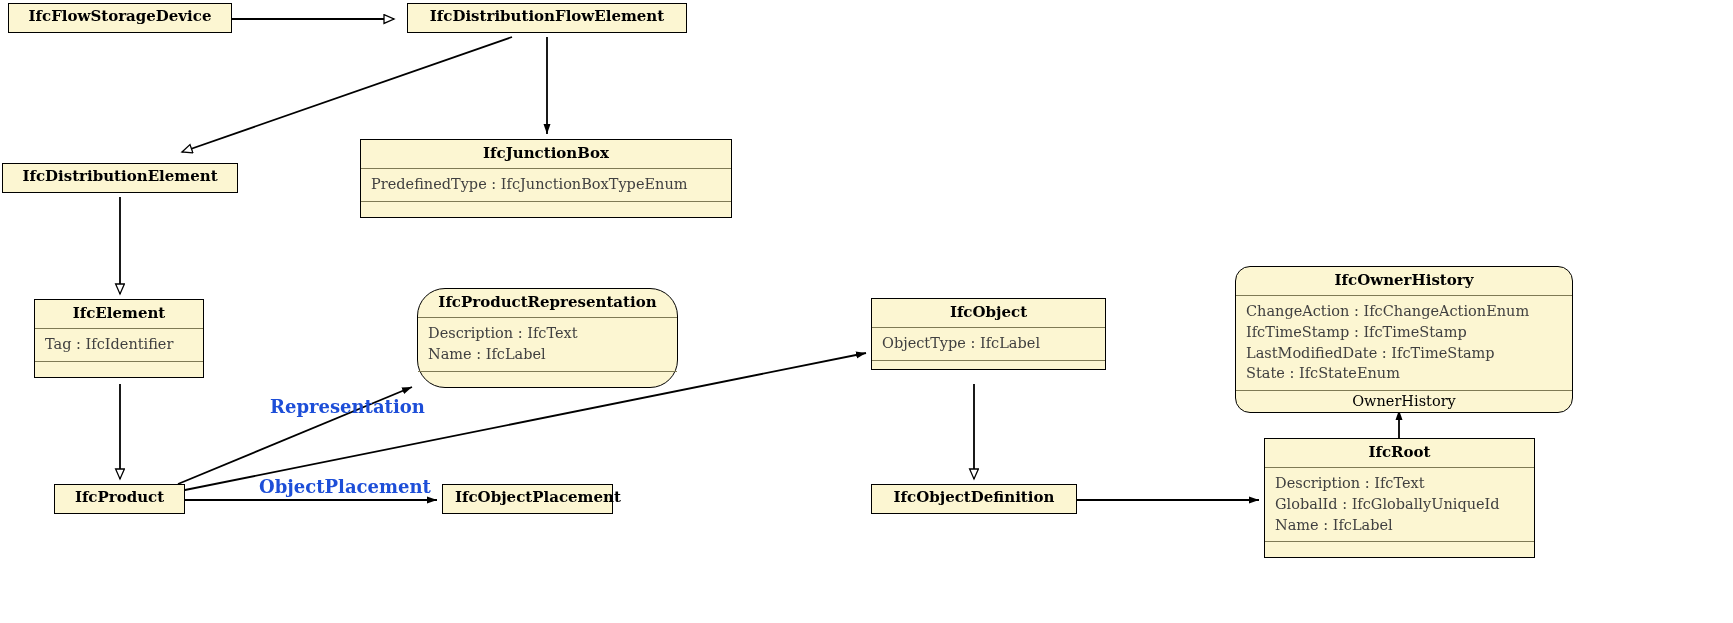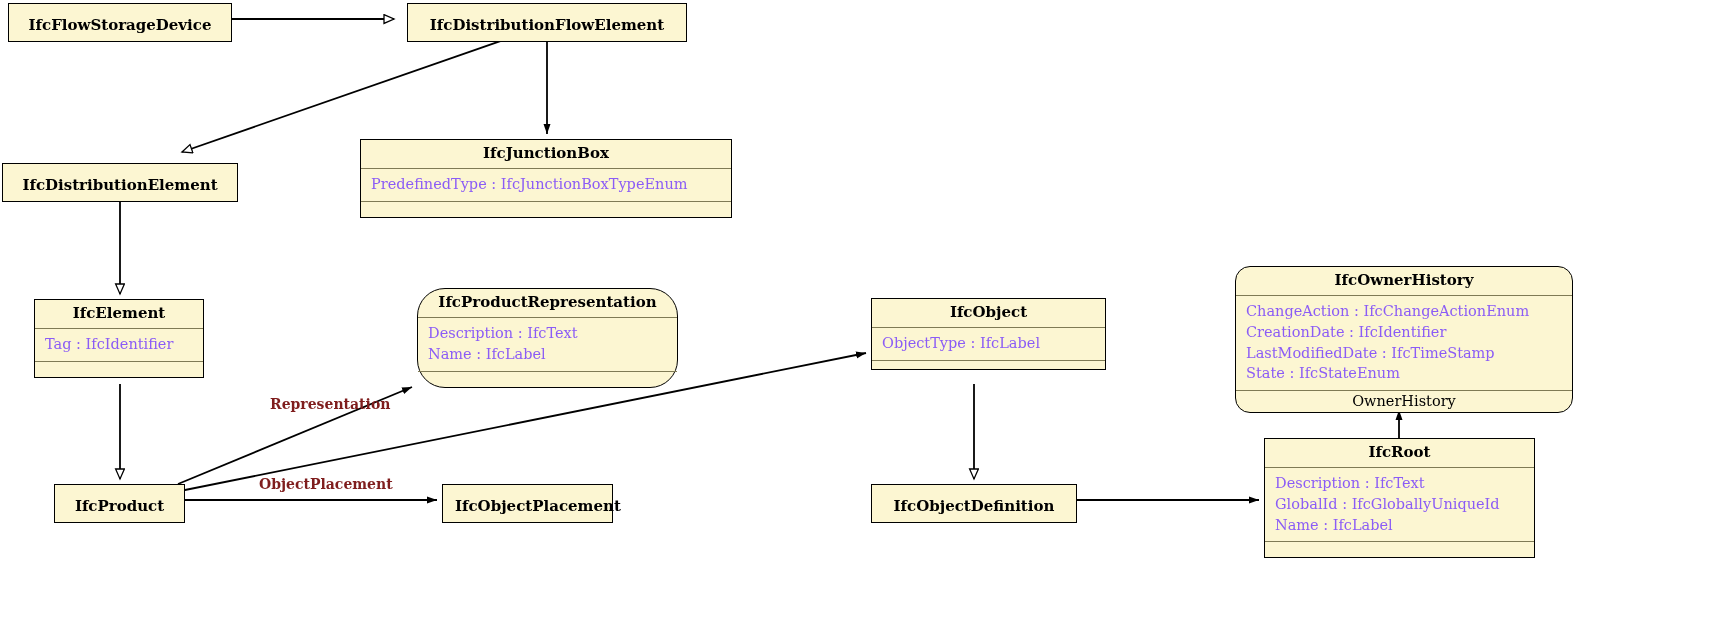--- a/index.html
+++ b/index.html
@@ -27,49 +27,49 @@
     white-space:nowrap;
     line-height:1.15;
   }
   .node .sep{
     height:0;
     border-top:1.5px solid #7f7a55;
   }
   .node .attrs{
     padding:5px 10px 6px 10px;
     font-size:14.5px;
-    color:#8b5cf6;
+    color:#404040;
     line-height:1.43;
     white-space:nowrap;
   }
   .node .attrs .attr{display:block;}
   .node .empty{
     height:15px;
   }
   .node .footer{
     text-align:center;
     font-size:14.5px;
     color:#000000;
     padding:2px 8px 3px 8px;
     white-space:nowrap;
   }
-  .simple .title{padding:13px 12px 7px 12px;text-align:center;}
+  .simple .title{padding:4px 12px 7px 12px;text-align:center;}
   svg#edges{
     position:absolute;
     left:0;top:0;
     width:1733px;height:623px;
     z-index:1;
     pointer-events:none;
   }
   .edgelabel{
     position:absolute;
     font-family:"DejaVu Serif","Liberation Serif",serif;
     font-weight:bold;
-    font-size:14px;
-    color:#7f1d1d;
+    font-size:18px;
+    color:#1d4ed8;
     white-space:nowrap;
     z-index:8;
     background:transparent;
   }
 </style>
 </head>
 <body>
 
 <div id="canvas">
 
@@ -179,21 +179,21 @@
     </div>
     <div class="sep"></div>
     <div class="empty" style="height:8px;"></div>
   </div>
 
   <div class="node" style="left:1235px;top:266px;width:338px;border-radius:15px;">
     <div class="title">IfcOwnerHistory</div>
     <div class="sep"></div>
     <div class="attrs">
       <span class="attr">ChangeAction : IfcChangeActionEnum</span>
-      <span class="attr">CreationDate : IfcIdentifier</span>
+      <span class="attr">IfcTimeStamp : IfcTimeStamp</span>
       <span class="attr">LastModifiedDate : IfcTimeStamp</span>
       <span class="attr">State : IfcStateEnum</span>
     </div>
     <div class="sep"></div>
     <div class="footer">OwnerHistory</div>
   </div>
 
   <div class="node simple" style="left:54px;top:484px;width:131px;">
     <div class="title">IfcProduct</div>
   </div>

